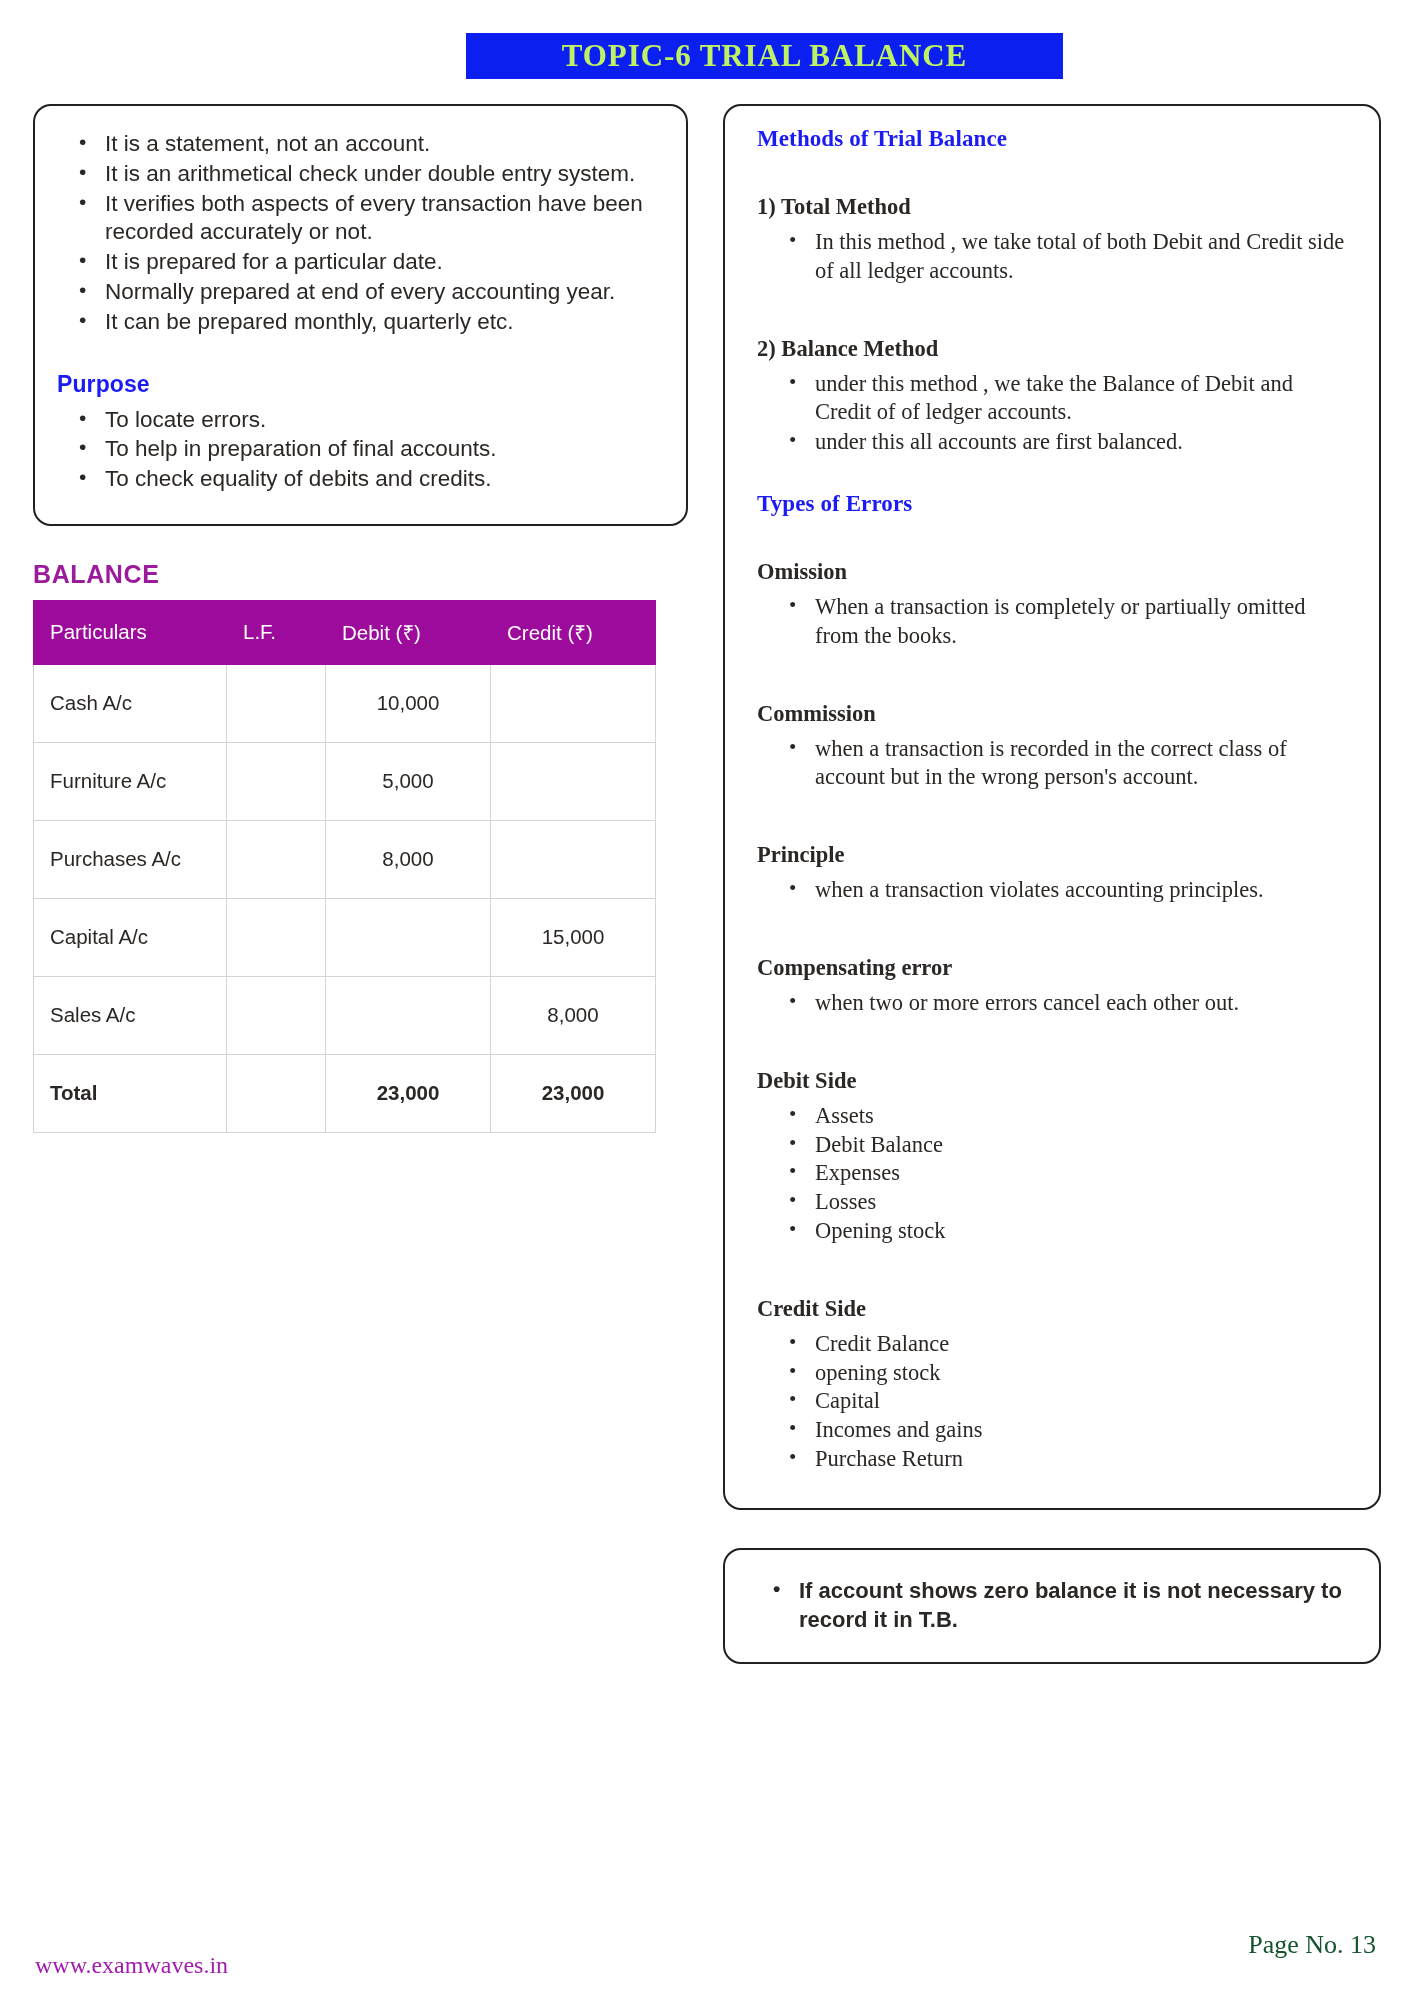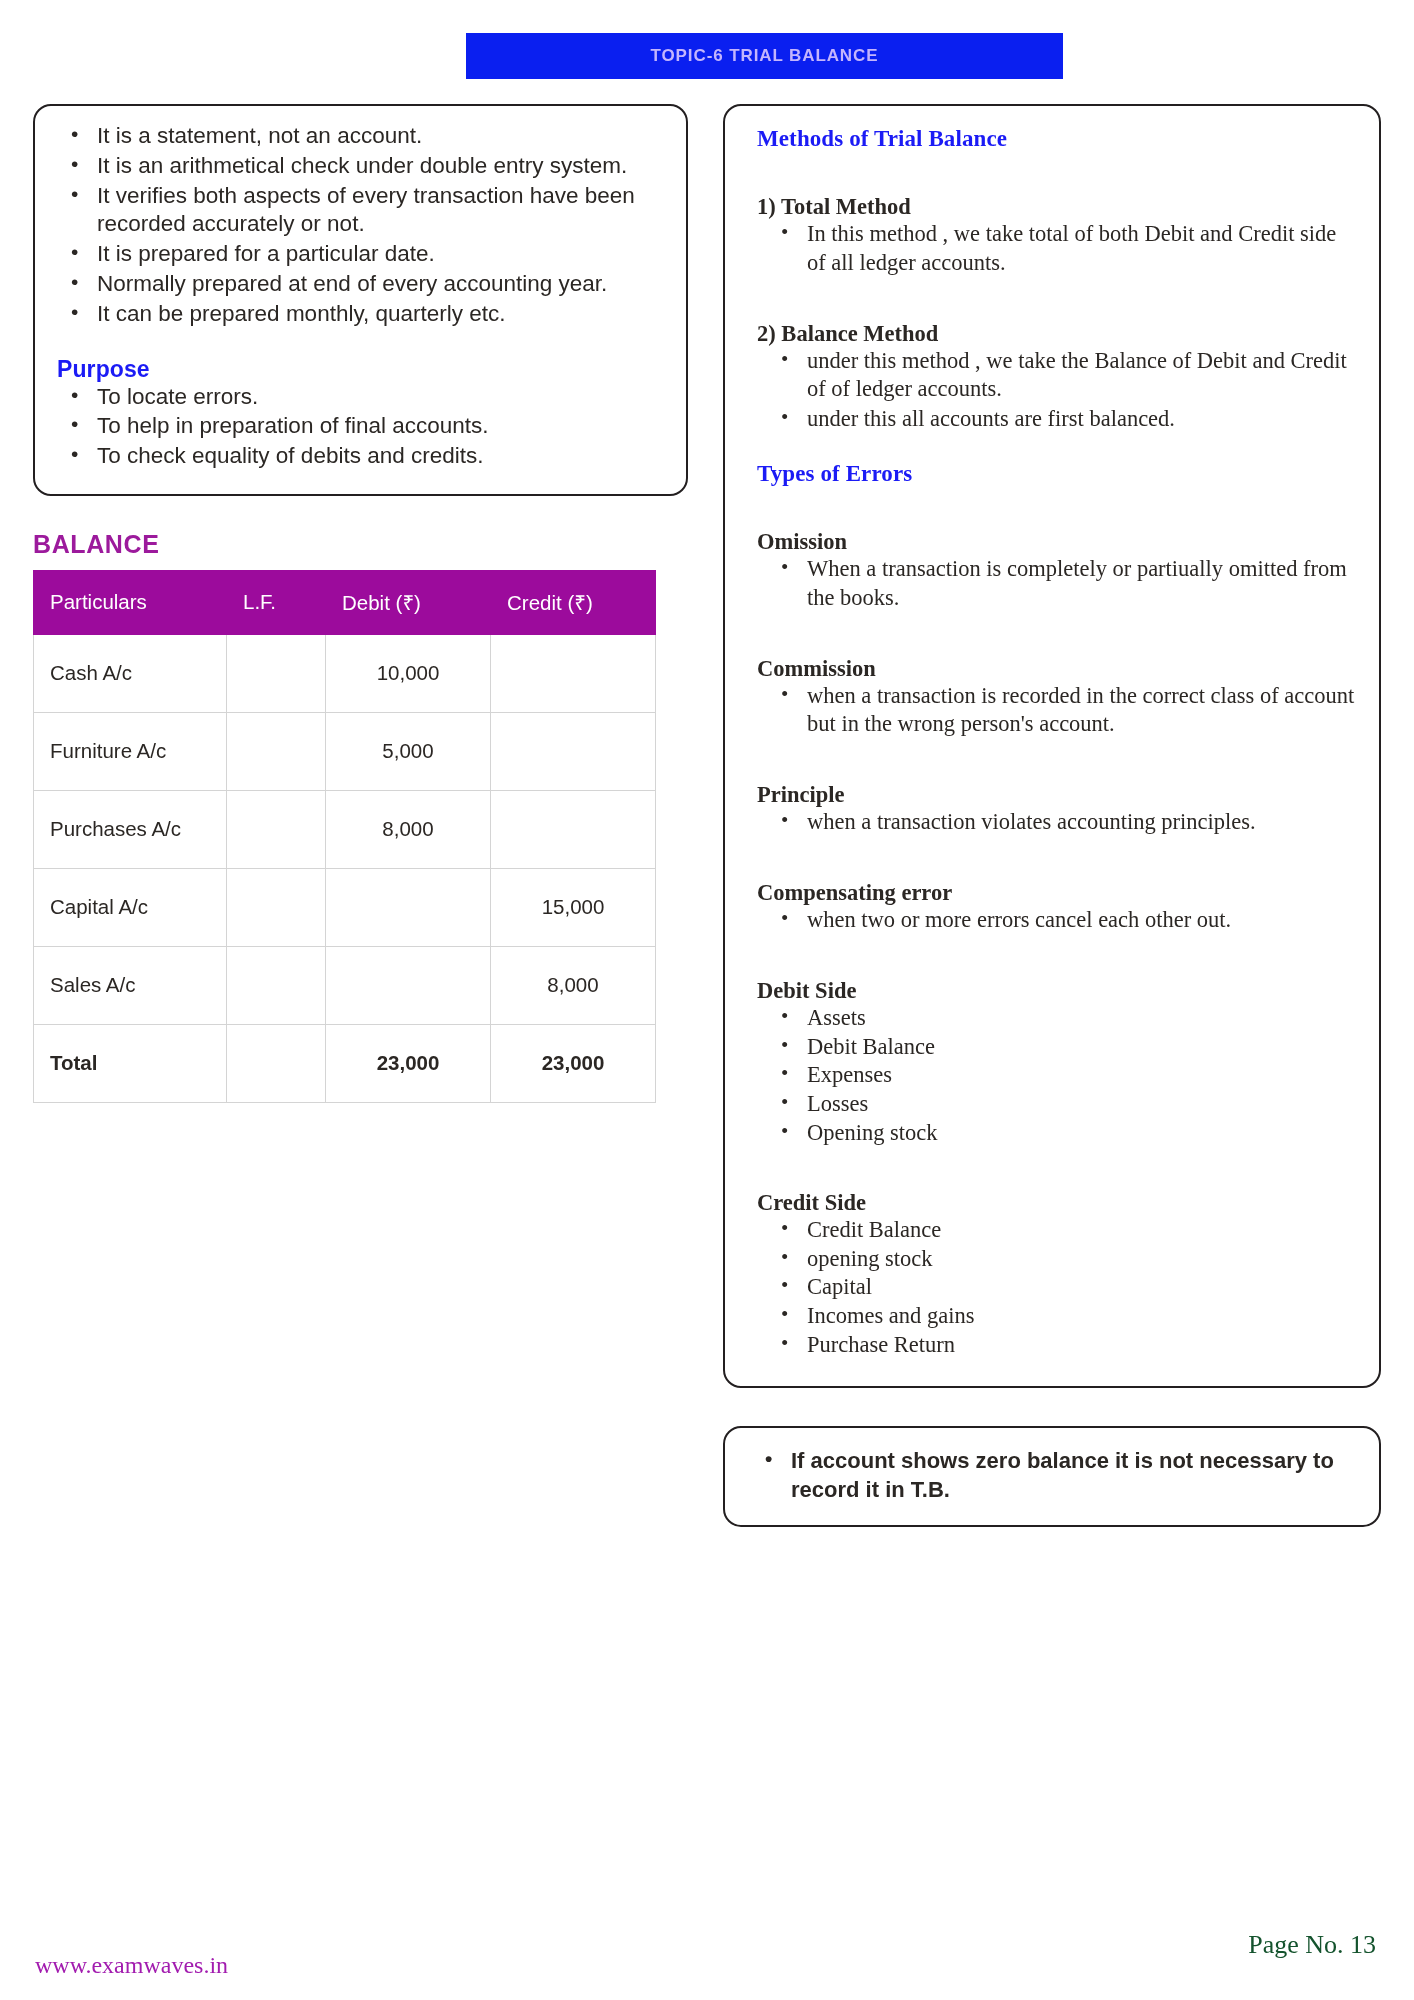--- a/index.html
+++ b/index.html
@@ -25,24 +25,25 @@
     left: 466px;
     top: 33px;
     width: 597px;
     height: 46px;
     background: #0a1ff0;
     display: flex;
     align-items: center;
     justify-content: center;
   }
   .title-bar .title-text {
-    color: #c4b5fd;
-    font-size: 17px;
+    color: #bef264;
+    font-size: 31px;
     font-weight: bold;
     letter-spacing: 0.9px;
+    font-family: Liberation Serif, serif;
   }
 
   
   .col-left {
     position: absolute;
     left: 33px;
     top: 104px;
     width: 655px;
   }
   .col-right {
@@ -62,21 +63,21 @@
   .box-left-top { padding: 16px 22px 22px 22px; }
   .box-right-main { padding: 20px 24px 26px 32px; font-family: Liberation Serif, serif; }
   .box-note {
     padding: 18px 24px 20px 24px;
     margin-top: 38px;
   }
 
   
   ul.blist {
     list-style: none;
-    margin: 0;
+    margin: 8px;
     padding: 0;
   }
   ul.blist > li {
     position: relative;
     padding-left: 40px;
     font-size: 22.5px;
     line-height: 1.28;
     color: #2b2724;
     margin-bottom: 1px;
   }

